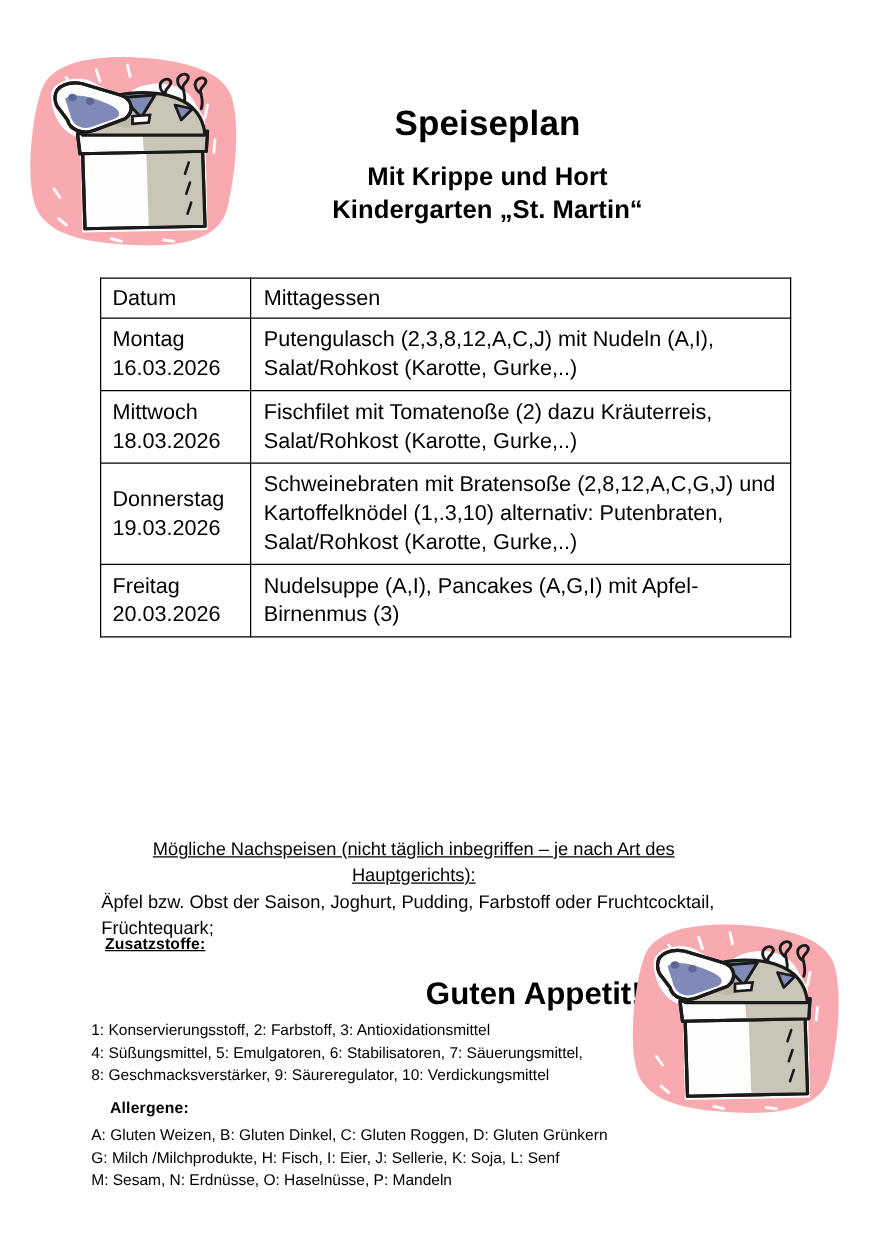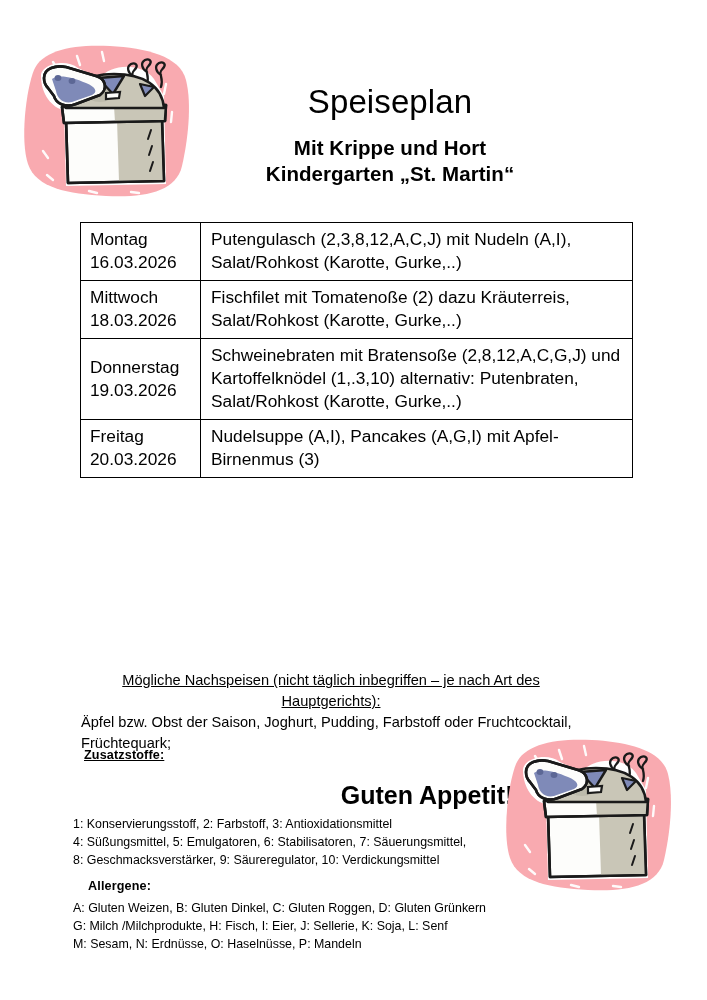--- a/index.html
+++ b/index.html
@@ -27,22 +27,22 @@
 
   
   .title-block {
     position: absolute;
     left: 190px;
     top: 82px;
     width: 400px;
     text-align: center;
   }
   .title-main {
-    font-size: 33px;
-    font-weight: normal;
+    font-size: 28px;
+    font-weight: bold;
     line-height: 1.22;
     letter-spacing: .1px;
   }
   .title-sub {
     font-size: 20.5px;
     font-weight: bold;
     line-height: 1.25;
     margin-top: 13px;
     letter-spacing: .05px;
   }
@@ -193,20 +193,24 @@
     <div>Kindergarten „St. Martin“</div>
   </div>
 </div>
 
 <table id="menu-table">
   <colgroup>
       <col class="c-date">
       <col>
     </colgroup>
   <tbody>
+    <tr class="head">
+      <td class="cell-date">Datum</td>
+      <td class="cell-meal">Mittagessen</td>
+    </tr>
     <tr>
       <td class="cell-date">Montag
 16.03.2026</td>
       <td class="cell-meal">Putengulasch (2,3,8,12,A,C,J) mit Nudeln (A,I), Salat/Rohkost (Karotte, Gurke,..)</td>
     </tr>
     <tr>
       <td class="cell-date">Mittwoch
 18.03.2026</td>
       <td class="cell-meal">Fischfilet mit Tomatenoße (2) dazu Kräuterreis, Salat/Rohkost (Karotte, Gurke,..)</td>
     </tr>

